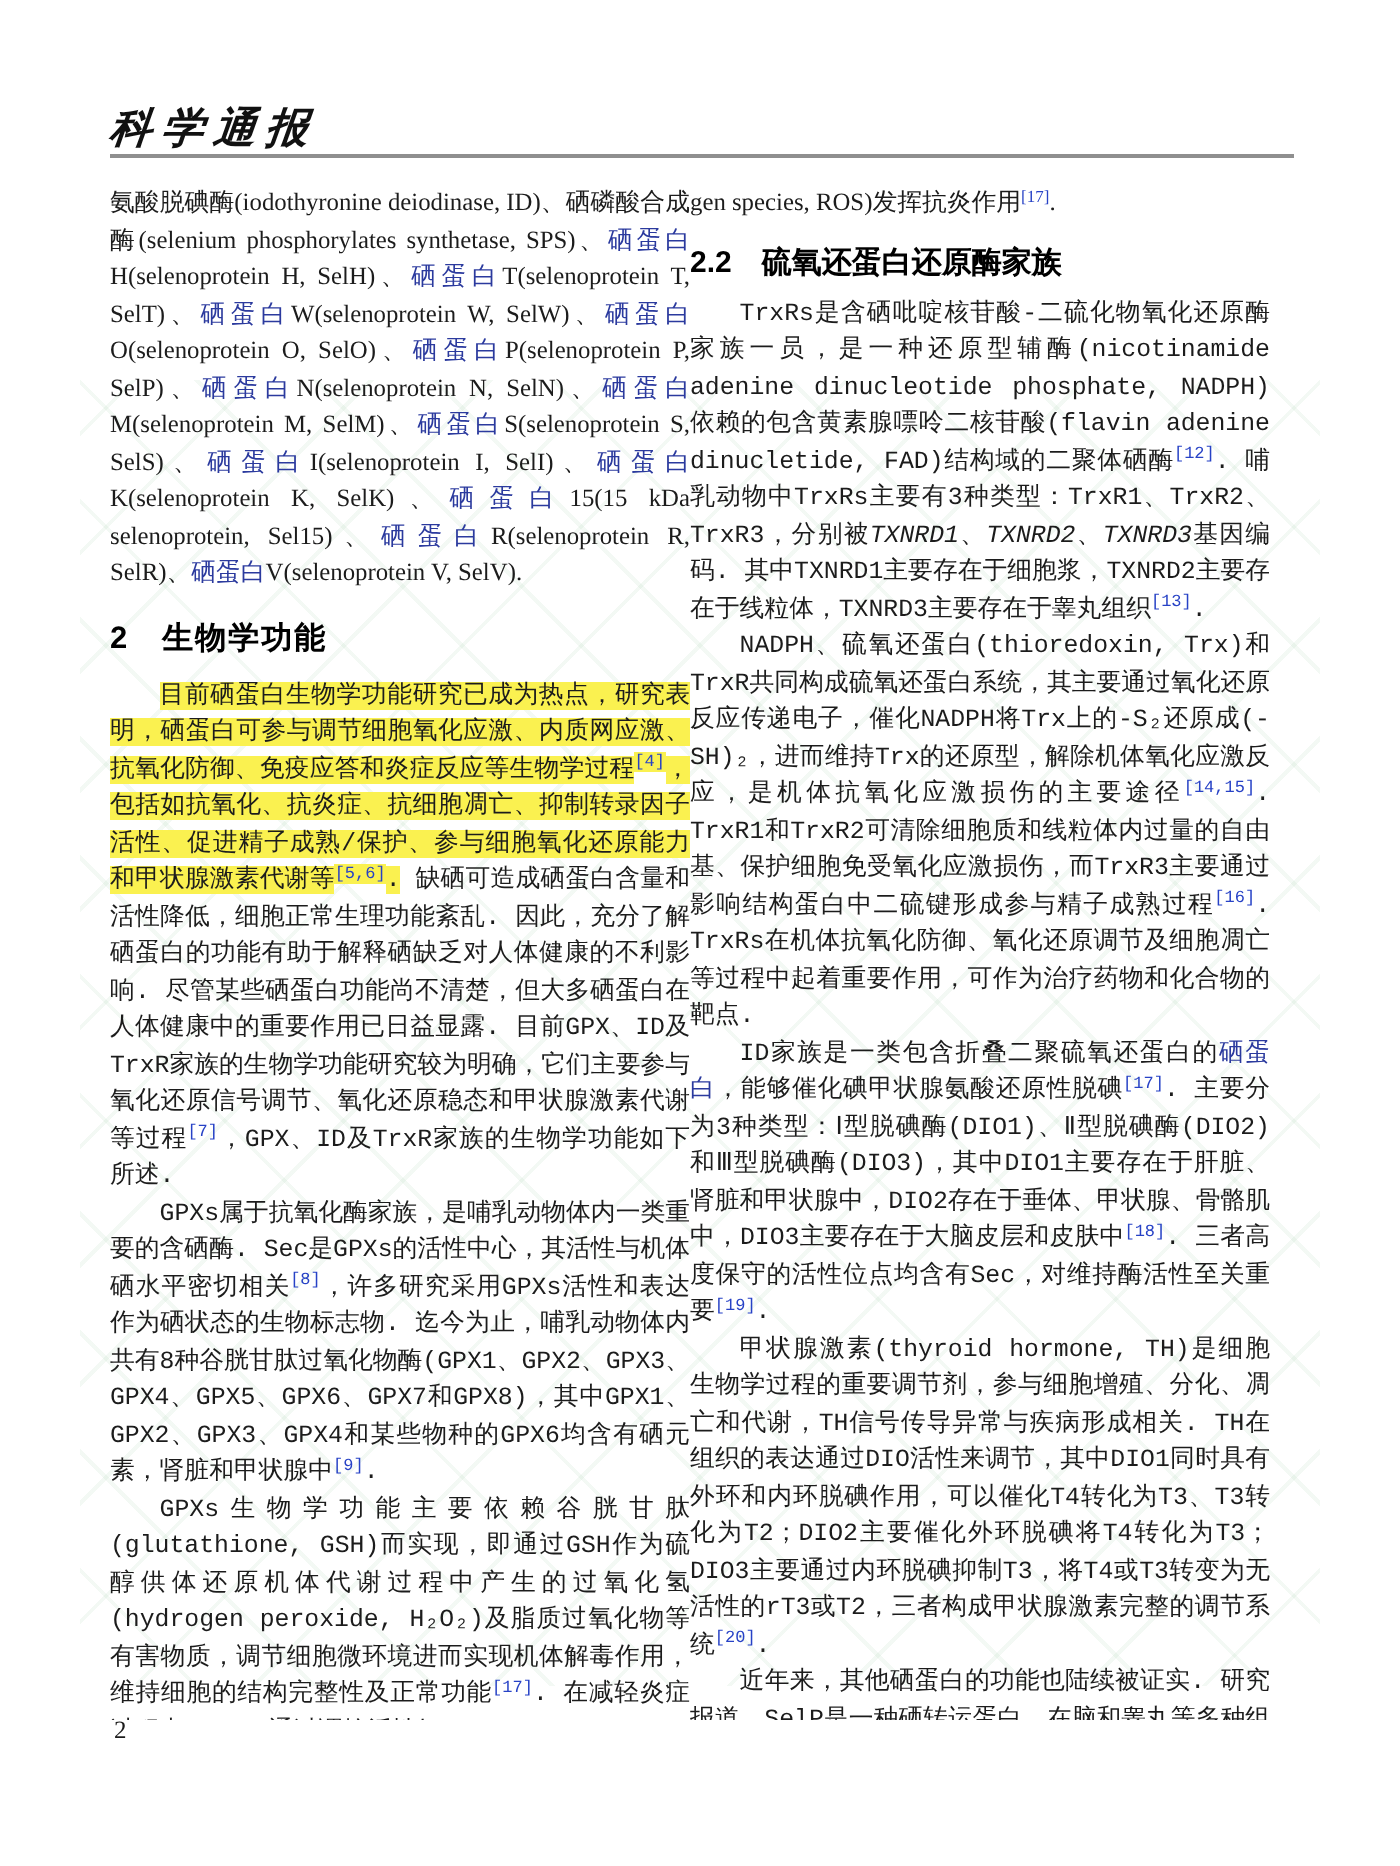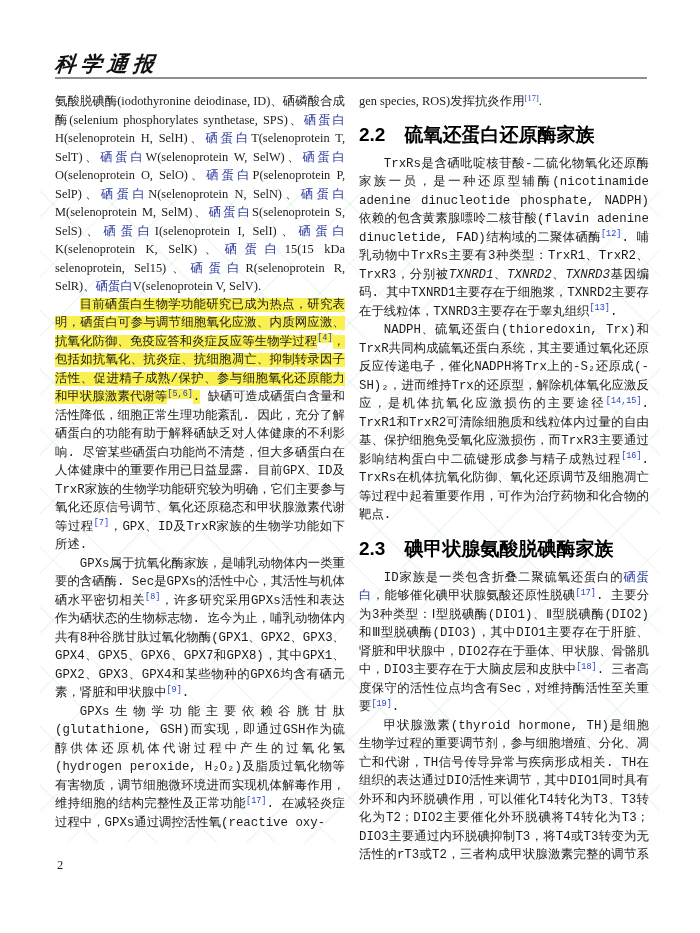--- a/index.html
+++ b/index.html
@@ -14,32 +14,32 @@
   .header-rule{
     position:absolute;left:55px;top:77px;width:592px;height:0;border-top:2px solid #8f8f8f;
   }
   .watermark{
     position:absolute;left:40px;right:40px;top:190px;bottom:90px;pointer-events:none;z-index:0;
     background:
       repeating-linear-gradient(45deg,transparent 0 40px,rgba(140,195,150,0.10) 40px 42px),
       repeating-linear-gradient(-45deg,transparent 0 40px,rgba(140,195,150,0.10) 40px 42px);
   }
   .columns{
-    position:absolute;left:55px;top:92px;width:594px;height:768px;display:flex;gap:14px;z-index:1;
+    position:absolute;left:55px;top:92px;width:594px;height:768px;display:flex;gap:0;z-index:1;
   }
   .col{width:290px;height:100%;overflow:hidden;}
   .block{margin:0;}
   .block.p{font-size:12.4px;line-height:18.5px;text-align:justify;}
   .block.indent{text-indent:2em;font-family:Liberation Mono, monospace;}
   .block.h1{
     font-size:15.5px;font-weight:700;margin:13px 0 9px;letter-spacing:1px;
     font-family:"Liberation Sans","DejaVu Sans",sans-serif;color:#000;
   }
   .block.h2{
-    font-size:19px;font-weight:700;margin:11px 0 7px;
+    font-size:15px;font-weight:700;margin:11px 0 7px;
     font-family:"Liberation Sans","DejaVu Sans",sans-serif;color:#000;
   }
   .seg{white-space:normal;}
   .seg.hl{background:#faf150;}
   .seg.cite,.seg.cite-hl{
     color:#2742c6;font-size:8.5px;position:relative;top:-4.5px;line-height:0;letter-spacing:0;
   }
   .seg.cite-hl{background:#faf150;}
   .seg.blue{color:#2b3a9e;}
   .seg.i{font-style:italic;}
@@ -50,29 +50,29 @@
 </head>
 <body>
 
 <div class="page">
   <div class="header-logo">科学通报</div>
   <div class="header-rule"></div>
   <div class="watermark"></div>
   <div class="columns">
     <div class="col">
         <div class="block p"><span class="seg ">氨酸脱碘酶(iodothyronine deiodinase, ID)、硒磷酸合成酶(selenium phosphorylates synthetase, SPS)、</span><span class="seg blue">硒蛋白</span><span class="seg ">H(selenoprotein H, SelH)、</span><span class="seg blue">硒蛋白</span><span class="seg ">T(selenoprotein T, SelT)、</span><span class="seg blue">硒蛋白</span><span class="seg ">W(selenoprotein W, SelW)、</span><span class="seg blue">硒蛋白</span><span class="seg ">O(selenoprotein O, SelO)、</span><span class="seg blue">硒蛋白</span><span class="seg ">P(selenoprotein P, SelP)、</span><span class="seg blue">硒蛋白</span><span class="seg ">N(selenoprotein N, SelN)、</span><span class="seg blue">硒蛋白</span><span class="seg ">M(selenoprotein M, SelM)、</span><span class="seg blue">硒蛋白</span><span class="seg ">S(selenoprotein S, SelS)、</span><span class="seg blue">硒蛋白</span><span class="seg ">I(selenoprotein I, SelI)、</span><span class="seg blue">硒蛋白</span><span class="seg ">K(selenoprotein K, SelK)、</span><span class="seg blue">硒蛋白</span><span class="seg ">15(15 kDa selenoprotein, Sel15)、</span><span class="seg blue">硒蛋白</span><span class="seg ">R(selenoprotein R, SelR)、</span><span class="seg blue">硒蛋白</span><span class="seg ">V(selenoprotein V, SelV).</span></div>
+        <div class="block h1"><span class="seg ">2　生物学功能</span></div>
         <div class="block p indent"><span class="seg hl">目前硒蛋白生物学功能研究已成为热点，研究表明，硒蛋白可参与调节细胞氧化应激、内质网应激、抗氧化防御、免疫应答和炎症反应等生物学过程</span><span class="seg cite-hl">[4]</span><span class="seg hl">，包括如抗氧化、抗炎症、抗细胞凋亡、抑制转录因子活性、促进精子成熟/保护、参与细胞氧化还原能力和甲状腺激素代谢等</span><span class="seg cite-hl">[5,6]</span><span class="seg hl">.</span><span class="seg "> 缺硒可造成硒蛋白含量和活性降低，细胞正常生理功能紊乱. 因此，充分了解硒蛋白的功能有助于解释硒缺乏对人体健康的不利影响. 尽管某些硒蛋白功能尚不清楚，但大多硒蛋白在人体健康中的重要作用已日益显露. 目前GPX、ID及TrxR家族的生物学功能研究较为明确，它们主要参与氧化还原信号调节、氧化还原稳态和甲状腺激素代谢等过程</span><span class="seg cite">[7]</span><span class="seg ">，GPX、ID及TrxR家族的生物学功能如下所述.</span></div>
         <div class="block p indent"><span class="seg ">GPXs属于抗氧化酶家族，是哺乳动物体内一类重要的含硒酶. Sec是GPXs的活性中心，其活性与机体硒水平密切相关</span><span class="seg cite">[8]</span><span class="seg ">，许多研究采用GPXs活性和表达作为硒状态的生物标志物. 迄今为止，哺乳动物体内共有8种谷胱甘肽过氧化物酶(GPX1、GPX2、GPX3、GPX4、GPX5、GPX6、GPX7和GPX8)，其中GPX1、GPX2、GPX3、GPX4和某些物种的GPX6均含有硒元素，肾脏和甲状腺中</span><span class="seg cite">[9]</span><span class="seg ">.</span></div>
         <div class="block p indent"><span class="seg ">GPXs生物学功能主要依赖谷胱甘肽(glutathione, GSH)而实现，即通过GSH作为硫醇供体还原机体代谢过程中产生的过氧化氢(hydrogen peroxide, H₂O₂)及脂质过氧化物等有害物质，调节细胞微环境进而实现机体解毒作用，维持细胞的结构完整性及正常功能</span><span class="seg cite">[17]</span><span class="seg ">. 在减轻炎症过程中，GPXs通过调控活性氧(reactive oxy-</span></div>
       </div>
     <div class="col">
         <div class="block p"><span class="seg ">gen species, ROS)发挥抗炎作用</span><span class="seg cite">[17]</span><span class="seg ">.</span></div>
         <div class="block h2"><span class="seg ">2.2　硫氧还蛋白还原酶家族</span></div>
         <div class="block p indent"><span class="seg ">TrxRs是含硒吡啶核苷酸-二硫化物氧化还原酶家族一员，是一种还原型辅酶(nicotinamide adenine dinucleotide phosphate, NADPH)依赖的包含黄素腺嘌呤二核苷酸(flavin adenine dinucletide, FAD)结构域的二聚体硒酶</span><span class="seg cite">[12]</span><span class="seg ">. 哺乳动物中TrxRs主要有3种类型：TrxR1、TrxR2、TrxR3，分别被</span><span class="seg i">TXNRD1</span><span class="seg ">、</span><span class="seg i">TXNRD2</span><span class="seg ">、</span><span class="seg i">TXNRD3</span><span class="seg ">基因编码. 其中TXNRD1主要存在于细胞浆，TXNRD2主要存在于线粒体，TXNRD3主要存在于睾丸组织</span><span class="seg cite">[13]</span><span class="seg ">.</span></div>
         <div class="block p indent"><span class="seg ">NADPH、硫氧还蛋白(thioredoxin, Trx)和TrxR共同构成硫氧还蛋白系统，其主要通过氧化还原反应传递电子，催化NADPH将Trx上的-S₂还原成(-SH)₂，进而维持Trx的还原型，解除机体氧化应激反应，是机体抗氧化应激损伤的主要途径</span><span class="seg cite">[14,15]</span><span class="seg ">. TrxR1和TrxR2可清除细胞质和线粒体内过量的自由基、保护细胞免受氧化应激损伤，而TrxR3主要通过影响结构蛋白中二硫键形成参与精子成熟过程</span><span class="seg cite">[16]</span><span class="seg ">. TrxRs在机体抗氧化防御、氧化还原调节及细胞凋亡等过程中起着重要作用，可作为治疗药物和化合物的靶点.</span></div>
-        <div class="block h2"><span class="seg ">2.3　碘甲状腺氨酸脱碘酶家族</span></div>
         <div class="block p indent"><span class="seg ">ID家族是一类包含折叠二聚硫氧还蛋白的</span><span class="seg blue">硒蛋白</span><span class="seg ">，能够催化碘甲状腺氨酸还原性脱碘</span><span class="seg cite">[17]</span><span class="seg ">. 主要分为3种类型：Ⅰ型脱碘酶(DIO1)、Ⅱ型脱碘酶(DIO2)和Ⅲ型脱碘酶(DIO3)，其中DIO1主要存在于肝脏、肾脏和甲状腺中，DIO2存在于垂体、甲状腺、骨骼肌中，DIO3主要存在于大脑皮层和皮肤中</span><span class="seg cite">[18]</span><span class="seg ">. 三者高度保守的活性位点均含有Sec，对维持酶活性至关重要</span><span class="seg cite">[19]</span><span class="seg ">.</span></div>
         <div class="block p indent"><span class="seg ">甲状腺激素(thyroid hormone, TH)是细胞生物学过程的重要调节剂，参与细胞增殖、分化、凋亡和代谢，TH信号传导异常与疾病形成相关. TH在组织的表达通过DIO活性来调节，其中DIO1同时具有外环和内环脱碘作用，可以催化T4转化为T3、T3转化为T2；DIO2主要催化外环脱碘将T4转化为T3；DIO3主要通过内环脱碘抑制T3，将T4或T3转变为无活性的rT3或T2，三者构成甲状腺激素完整的调节系统</span><span class="seg cite">[20]</span><span class="seg ">.</span></div>
         <div class="block p indent"><span class="seg ">近年来，其他硒蛋白的功能也陆续被证实. 研究报道，SelP是一种硒转运蛋白，在脑和睾丸等多种组织中</span></div>
       </div>
   </div>
   <div class="page-number">2</div>
 </div>
 
 </body></html>

